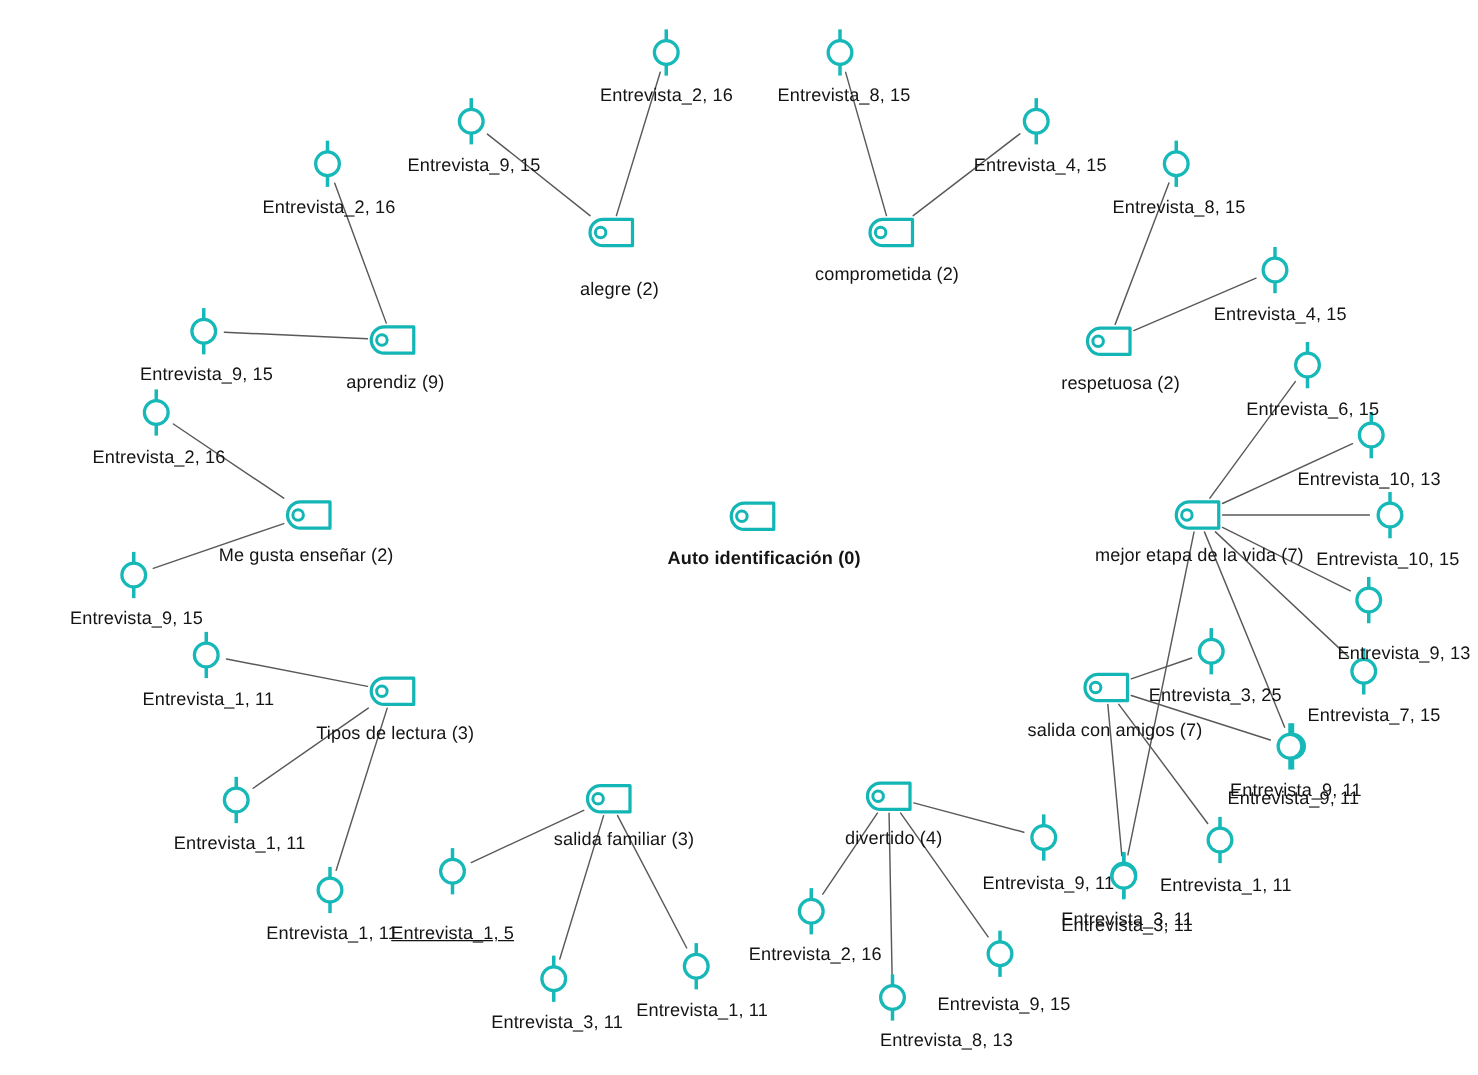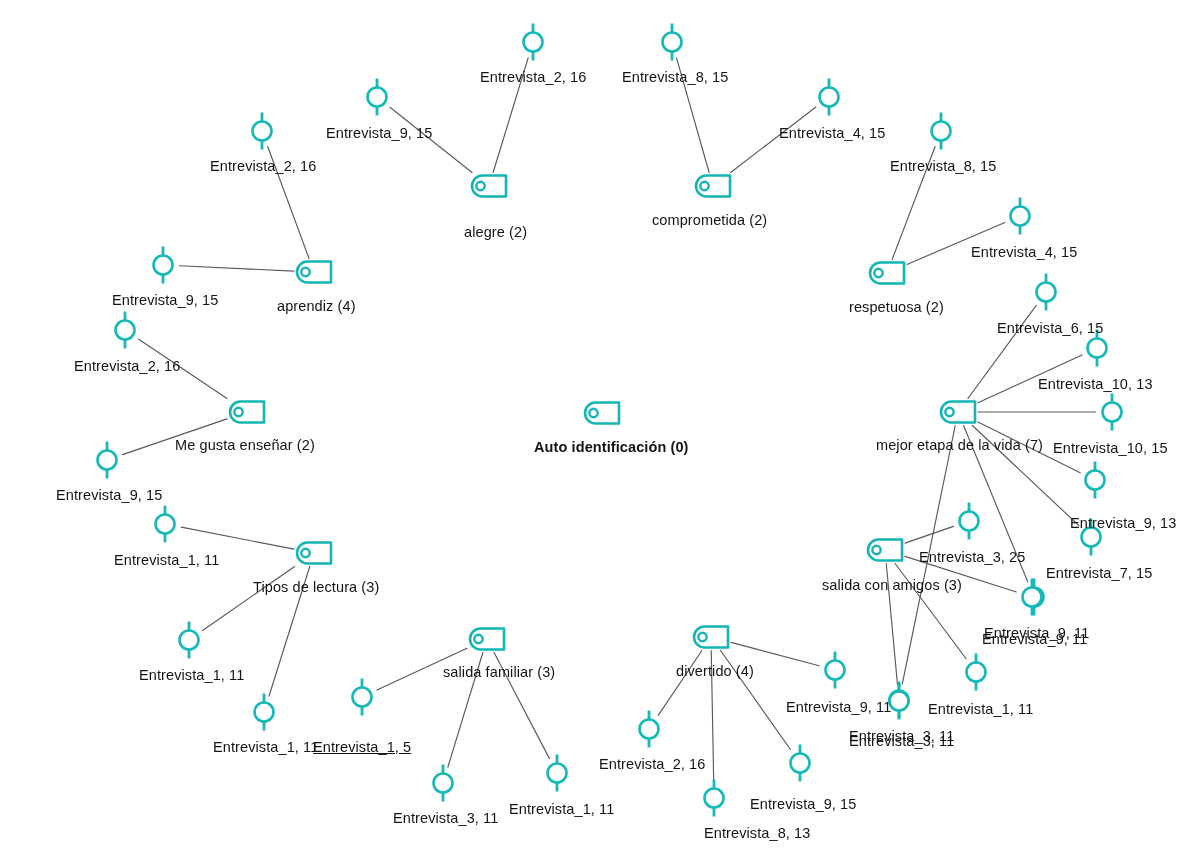--- a/index.html
+++ b/index.html
@@ -308,26 +308,26 @@
         </g>
         <g>
           <path d="M 595.5 402.5 L 619 402.5 L 619 423.5 L 595.5 423.5 A 10.5 10.5 0 0 1 595.5 402.5 Z" class="hub-icon-rect" stroke-linejoin="round"></path>
           <circle cx="593.5" cy="413" r="4.2" class="hub-icon-ring"></circle>
         </g>
       </g>
   </svg>
   <div id="labels-layer">
       <div class="node-label hub-label" style="left: 464px; top: 213px; margin-top: 12px;">alegre (2)</div>
       <div class="node-label hub-label" style="left: 652px; top: 213px;">comprometida (2)</div>
-      <div class="node-label hub-label" style="left: 277px; top: 299px;">aprendiz (4)</div>
+      <div class="node-label hub-label" style="left: 277px; top: 299px;">aprendiz (9)</div>
       <div class="node-label hub-label" style="left: 849px; top: 300px;">respetuosa (2)</div>
       <div class="node-label hub-label" style="left: 175px; top: 438px;">Me gusta enseñar (2)</div>
       <div class="node-label hub-label" style="left: 876px; top: 438px;">mejor etapa de la vida (7)</div>
       <div class="node-label hub-label" style="left: 253px; top: 580px;">Tipos de lectura (3)</div>
-      <div class="node-label hub-label" style="left: 822px; top: 578px;">salida con amigos (3)</div>
+      <div class="node-label hub-label" style="left: 822px; top: 578px;">salida con amigos (7)</div>
       <div class="node-label hub-label" style="left: 443px; top: 665px;">salida familiar (3)</div>
       <div class="node-label hub-label" style="left: 676px; top: 664px;">divertido (4)</div>
       <div class="node-label hub-label" style="left: 534px; top: 440px; font-weight: bold;">Auto identificación (0)</div>
       <div class="node-label leaf-label" style="left: 480px; top: 70px;">Entrevista_2, 16</div>
       <div class="node-label leaf-label" style="left: 326px; top: 126px;">Entrevista_9, 15</div>
       <div class="node-label leaf-label" style="left: 622px; top: 70px;">Entrevista_8, 15</div>
       <div class="node-label leaf-label" style="left: 779px; top: 126px;">Entrevista_4, 15</div>
       <div class="node-label leaf-label" style="left: 210px; top: 159px;">Entrevista_2, 16</div>
       <div class="node-label leaf-label" style="left: 112px; top: 293px;">Entrevista_9, 15</div>
       <div class="node-label leaf-label" style="left: 890px; top: 159px;">Entrevista_8, 15</div>

